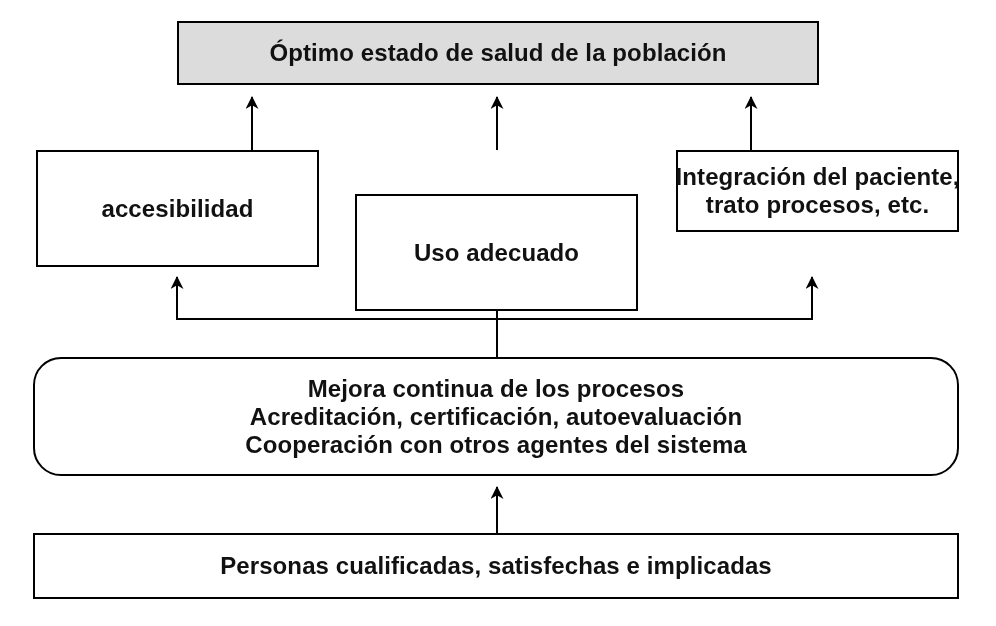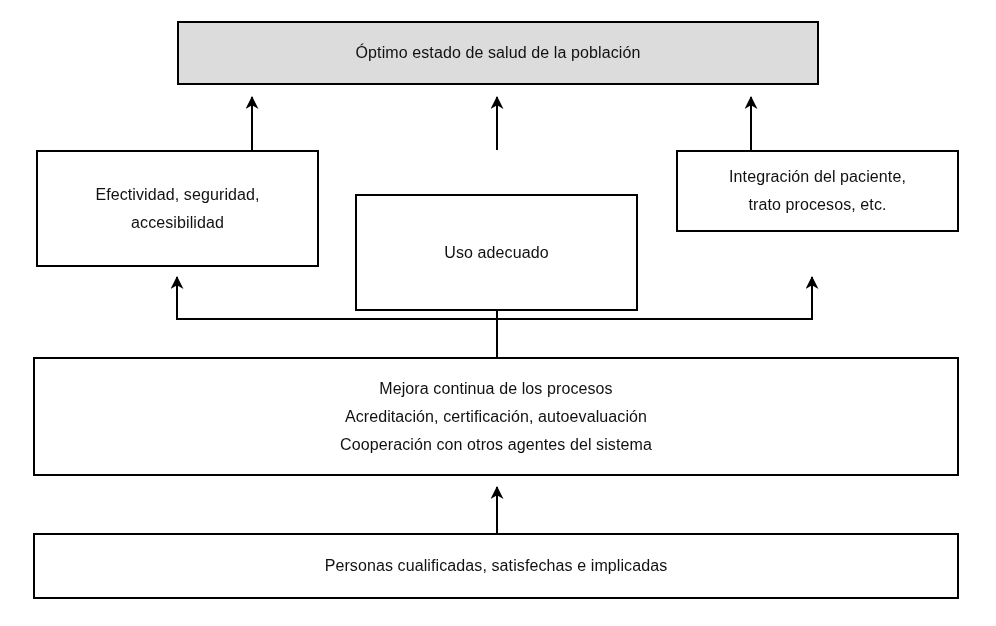--- a/index.html
+++ b/index.html
@@ -26,33 +26,34 @@
   .box {
     position: absolute;
     box-sizing: border-box;
     border: 2px solid #000000;
     background: #ffffff;
     display: flex;
     flex-direction: column;
     align-items: center;
     justify-content: center;
     text-align: center;
-    font-size: 16px;
+    font-size: 24px;
     line-height: 28px;
     letter-spacing: 0.1px;
+    font-weight: bold;
   }
   .box span { display: block; white-space: nowrap; }
   .box-top {
     left: 177px; top: 21px; width: 642px; height: 64px;
     background: #dcdcdc;
   }
   .box-left   { left: 36px;  top: 150px; width: 283px; height: 117px; }
   .box-mid    { left: 355px; top: 150px; width: 283px; height: 117px; margin-top: 44px; }
   .box-right  { left: 676px; top: 150px; width: 283px; height: 82px; }
-  .box-wide   { left: 33px;  top: 357px; width: 926px; height: 119px; }
+  .box-wide   { left: 33px;  top: 357px; width: 926px; height: 119px; border-radius: 28px; }
   .box-bottom { left: 33px;  top: 533px; width: 926px; height: 66px; text-align: right; }
 </style>
 </head>
 <body>
 
 <div class="canvas">
 
   <svg class="connectors" viewBox="0 0 996 626" xmlns="http://www.w3.org/2000/svg">
     <defs>
       <marker id="arrow" markerUnits="userSpaceOnUse" markerWidth="16" markerHeight="16" refX="12" refY="6.5" orient="auto">
@@ -69,21 +70,20 @@
       <line x1="812" y1="320" x2="812" y2="277" marker-end="url(#arrow)"></line>
       <line x1="497" y1="533" x2="497" y2="487" marker-end="url(#arrow)"></line>
     </g>
   </svg>
 
   <div class="box box-top">
     <span>Óptimo estado de salud de la población</span>
   </div>
 
   <div class="box box-left">
-    <span>Efectividad, seguridad,</span>
     <span>accesibilidad</span>
   </div>
 
   <div class="box box-mid">
     <span>Uso adecuado</span>
   </div>
 
   <div class="box box-right">
     <span>Integración del paciente,</span>
     <span>trato procesos, etc.</span>

